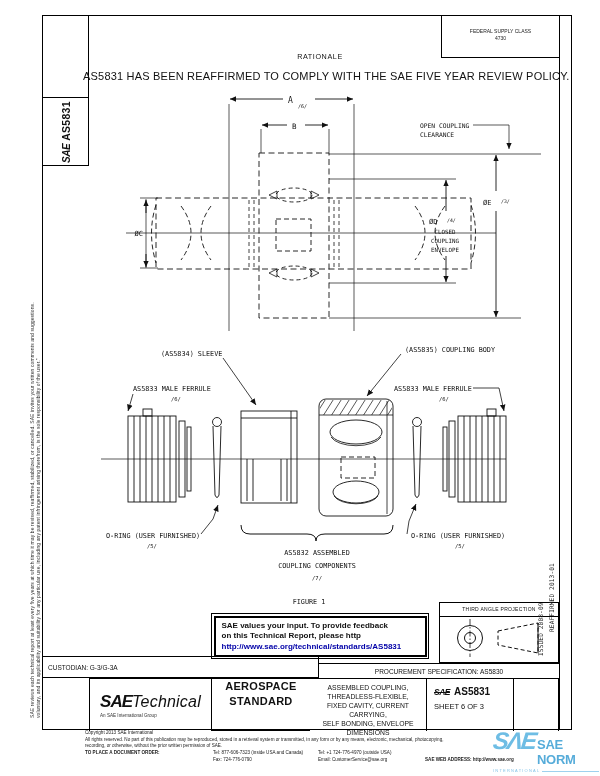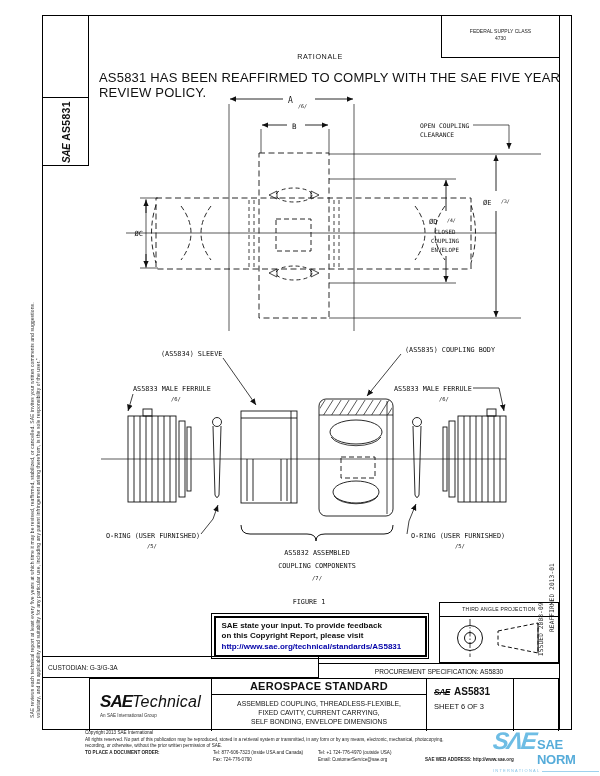--- a/index.html
+++ b/index.html
@@ -17,21 +17,21 @@
   .corner-top{height:82px;border-bottom:1.3px solid #000}
   .corner-doc{height:68px;border-bottom:1.3px solid #000;display:flex;align-items:center;justify-content:center}
   .corner-doc .inner{transform:rotate(-90deg);white-space:nowrap;display:flex;align-items:baseline;gap:3px}
   .corner-sae{font-style:italic;font-weight:900;font-size:10px;letter-spacing:-.5px}
   .corner-num{font-weight:bold;font-size:10.5px;letter-spacing:.3px}
   
   .fsc{position:absolute;left:398px;top:0;width:118px;height:42px;border-left:1.2px solid #000;
        border-bottom:1.2px solid #000;text-align:center;font-size:5px;line-height:6.5px;padding-top:12px;color:#222}
   
   .rat-title{position:absolute;left:46px;right:20px;top:36px;text-align:center;font-size:7.2px;letter-spacing:.6px}
-  .rat-body{position:absolute;left:56px;top:54px;font-size:13px;letter-spacing:.2px}
+  .rat-body{position:absolute;left:40px;top:54px;font-size:11px;letter-spacing:.2px}
   
   .fig{position:absolute;left:0;top:75px}
   .fig text{font-family:"DejaVu Sans Mono",monospace;fill:#111;stroke:none}
   
   .feedback{position:absolute;left:168px;top:597px;width:218px;height:46px;border:1px solid #000;padding:1.5px;background:#fff}
   .feedback .in{border:2.5px solid #000;height:100%;padding:3px 6px;font-size:8px;font-weight:bold;line-height:10.5px}
   .feedback a{color:#0000a8;cursor:pointer}
   
   .proj{position:absolute;left:396px;top:586px;width:120px;height:61px;border:1.2px solid #000;background:#fff}
   .proj .cap{border-bottom:1.1px solid #000;font-size:5px;text-align:center;line-height:13px;height:14px;letter-spacing:.3px}
@@ -43,21 +43,21 @@
   .procure{position:absolute;left:276px;top:647px;width:240px;height:15px;border-top:1.2px solid #000;
            font-size:6.5px;line-height:15px;text-align:center}
   .tb{position:absolute;left:46px;top:662px;width:470px;height:53px;border-top:1.4px solid #000;
       border-left:1.4px solid #000;display:flex}
   .tb .cell{border-right:1.4px solid #000;height:100%}
   .cell-logo{width:122px;display:flex;flex-direction:column;align-items:center;justify-content:center}
   .logo-row{display:flex;align-items:baseline}
   .logo-sae{font-style:italic;font-weight:900;font-size:17px;letter-spacing:-1px}
   .logo-aero{font-style:italic;font-size:16px;letter-spacing:.2px}
   .logo-sub{font-size:4.6px;color:#333;margin-top:1px;align-self:flex-start;padding-left:10px}
-  .cell-title{width:215px;display:flex;flex-direction:column}
+  .cell-title{width:215px;display:flex;flex-direction:row}
   .tb-head{font-weight:bold;font-size:11px;text-align:center;border-bottom:1.2px solid #000;line-height:15px;letter-spacing:.3px}
   .tb-sub{font-size:6.8px;text-align:center;line-height:9px;padding-top:4px}
   .cell-doc{width:87px;padding:7px 0 0 7px}
   .doc-row{display:flex;align-items:baseline;gap:4px}
   .doc-sae{font-style:italic;font-weight:900;font-size:8.5px;letter-spacing:-.5px;text-decoration:line-through}
   .doc-num{font-weight:bold;font-size:10px}
   .doc-sheet{font-size:7.5px;margin-top:5px}
   .cell-empty{flex:1;border-right:none}
   
   .ft{position:absolute;font-size:4.6px;color:#222;white-space:nowrap}
@@ -265,22 +265,22 @@
       <text x="368" y="447" font-size="6.8">O-RING (USER FURNISHED)</text>
       <text x="412" y="457" font-size="5.5">/5/</text>
       <text x="274" y="464" font-size="6.8" text-anchor="middle">AS5832 ASSEMBLED</text>
       <text x="274" y="477" font-size="6.8" text-anchor="middle">COUPLING COMPONENTS</text>
       <text x="274" y="489" font-size="5.5" text-anchor="middle">/7/</text>
       <text x="266" y="513" font-size="6.8" text-anchor="middle">FIGURE 1</text>
     </svg>
 
     <div class="feedback">
       <div class="in">
-        <div>SAE state your input. To provide feedback</div>
-        <div>on this Copyright Report, please visit</div>
+        <div>SAE values your input. To provide feedback</div>
+        <div>on this Technical Report, please http</div>
         <a>http://www.sae.org/technical/standards/AS5831</a>
       </div>
     </div>
 
     <div class="proj">
       <div class="cap">THIRD ANGLE PROJECTION</div>
       <svg width="118" height="43" viewBox="0 0 118 43">
         <g stroke="#111" fill="none" stroke-width="1">
           <circle cx="30" cy="21" r="12.5"></circle>
           <circle cx="30" cy="21" r="5.5"></circle>

